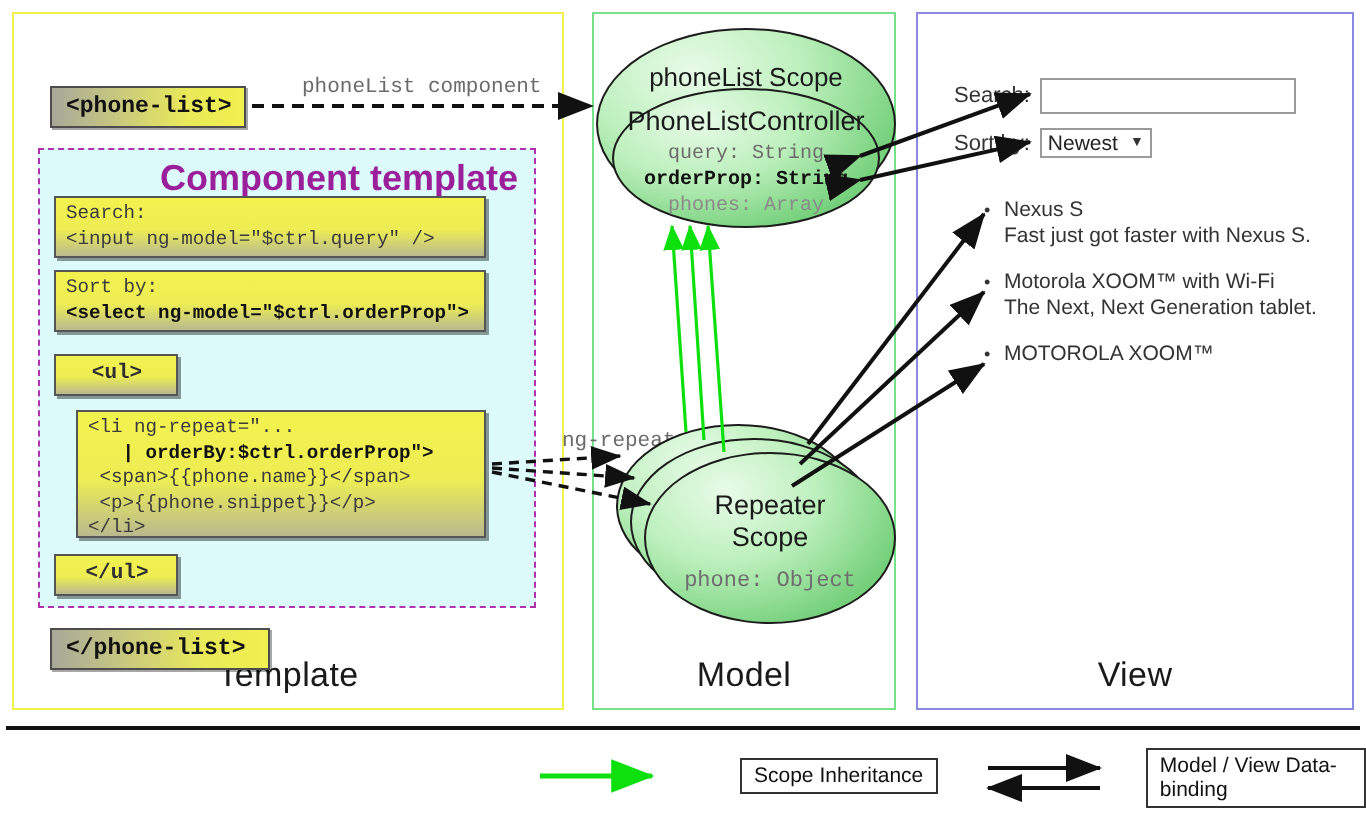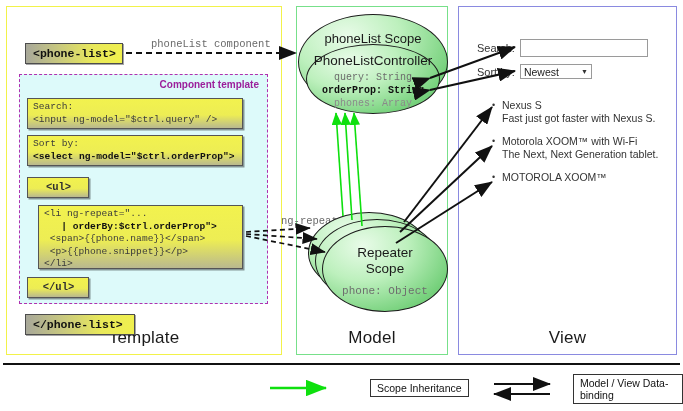--- a/index.html
+++ b/index.html
@@ -22,21 +22,21 @@
   .tagbox{position:absolute;box-sizing:border-box;border:1.2px solid #4d4d4d;
           background:linear-gradient(to right,#a8a89a 0%,#c9c97e 35%,#e9e95a 70%,#f0f04e 100%);
           font-family:"Liberation Mono","DejaVu Sans Mono",monospace;font-weight:bold;
           font-size:11.5px;color:#111;display:flex;align-items:center;
           padding-left:7px;box-shadow:1px 1px 0 rgba(0,0,0,.35);}
   #phone-list-open  {left:25px; top:43px; width:98px; height:21px;}
   #phone-list-close {left:25px; top:314px;width:110px;height:21px;}
 
   .ct-box{position:absolute;left:19px;top:74px;width:249px;height:230px;
           box-sizing:border-box;border:1.4px dashed #b030b0;background:#ddfafa;}
-  .ct-title{position:absolute;right:8px;top:4px;font-size:10px;font-weight:bold;
+  .ct-title{position:absolute;right:8px;top:4px;font-size:18px;font-weight:bold;
             color:#9b1f9b;}
 
   .codebox{position:absolute;box-sizing:border-box;border:1.3px solid #555;
            background:linear-gradient(to bottom,#f2f24e 0%,#eded54 55%,#b9b98f 100%);
            font-family:"Liberation Mono","DejaVu Sans Mono",monospace;font-size:9.6px;
            color:#3b3b3b;line-height:12.5px;padding:2px 4px 2px 5px;
            box-shadow:1.5px 1.5px 0 rgba(0,0,0,.4);white-space:pre;}
   #cb-search {left:27px; top:98px; width:216px;height:31px;}
   #cb-sort   {left:27px; top:135px;width:216px;height:31px;}
   #cb-ul     {left:27px; top:177px;width:62px; height:21px;
@@ -74,21 +74,21 @@
             font-size:10.5px;color:#6a6a6a;margin-left:20px;}
   #lbl-component{left:131px;top:38px;}
   #lbl-ngrepeat {left:261px;top:215px;}
 
   
   .v-row{position:absolute;display:flex;align-items:center;font-size:11px;color:#333;}
   #v-search-row{left:477px;top:39px;}
   #v-sort-row  {left:477px;top:64px;}
   .v-label{margin-right:5px;}
   .v-input{width:122px;height:14px;border:1px solid #9a9a9a;background:#fff;}
-  .v-select{width:72px;height:15px;border:1px solid #9a9a9a;background:#fff;
+  .v-select{width:56px;height:15px;border:1px solid #9a9a9a;background:#fff;
             font-size:10.5px;color:#222;display:flex;align-items:center;
             justify-content:space-between;padding:0 3px;box-sizing:border-box;}
   .v-caret{font-size:7px;color:#333;}
 
   .v-list{position:absolute;left:492px;top:99px;width:180px;}
   .v-item{margin-bottom:10px;}
   .v-name{font-size:10.5px;color:#333;line-height:13px;position:relative;padding-left:10px;}
   .v-name:before{content:"\2022";position:absolute;left:0;top:0;color:#333;font-size:9px;}
   .v-snip{font-size:10.5px;color:#333;line-height:13px;padding-left:10px;}
 

